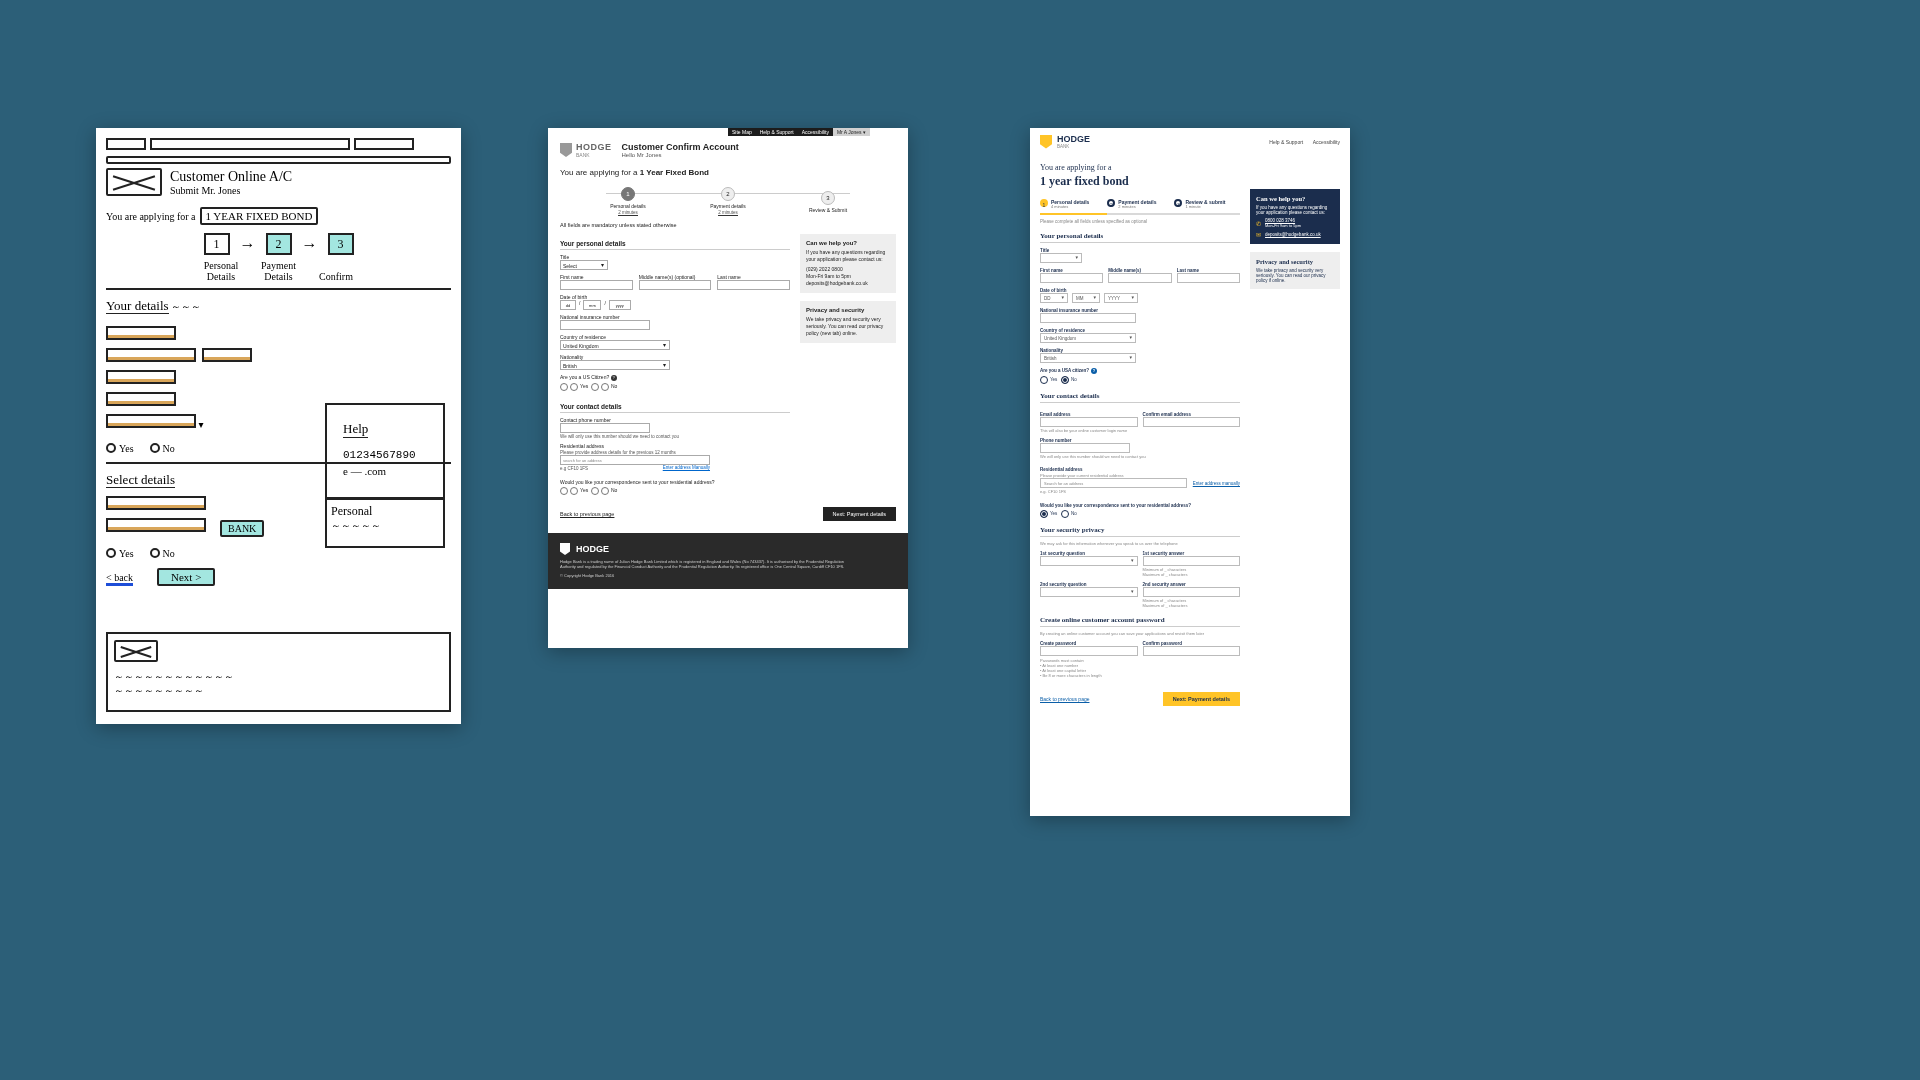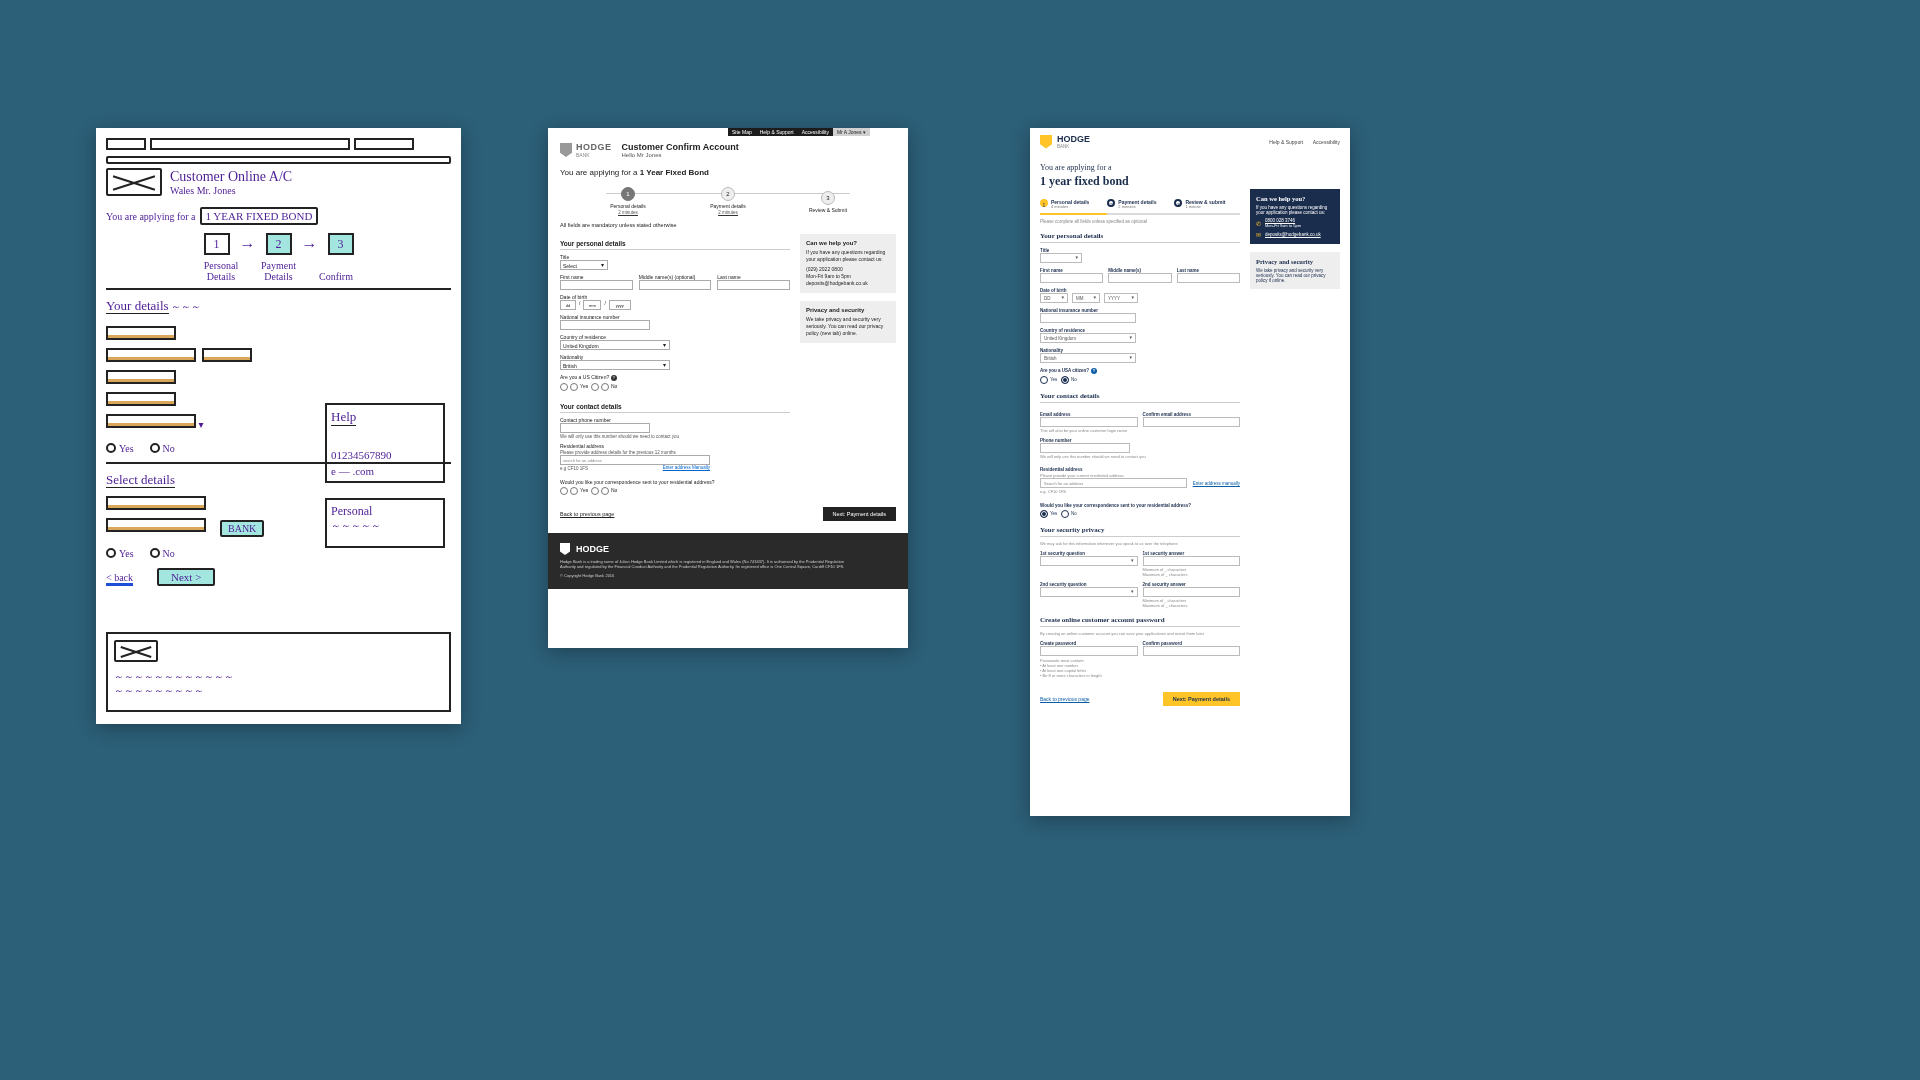--- a/index.html
+++ b/index.html
@@ -17,21 +17,21 @@
     background: #fff;
     box-shadow: 0 4px 18px rgba(0,0,0,.3);
   }
 
   
   .sketch {
     left: 96px; top: 128px;
     width: 365px; height: 596px;
     font-family: "Comic Sans MS", cursive;
     padding: 10px;
-    color: #4c1d95;
+    color: #000000;
   }
   .sketch .rough {
     border: 2px solid #222;
     border-radius: 2px;
     display: inline-block;
   }
   .sketch .row { margin: 4px 0; }
   .sketch .logo-box {
     width: 56px; height: 28px;
     position: relative;
@@ -53,22 +53,22 @@
   .sketch .radio { display:inline-block; width:10px; height:10px; border:2px solid #222; border-radius:50%; margin-right:3px; vertical-align:middle;}
   .sketch h1 { font-size:14px; font-weight:normal; }
   .sketch .step-box {
     width:26px; height:22px; border:2px solid #222; display:inline-block; text-align:center; line-height:18px;
     font-size:12px;
   }
   .sketch .arrow { display:inline-block; margin:0 6px; font-size:16px;}
   .sketch .small { font-size:10px; }
   .sketch .divider { border-top:2px solid #222; margin:6px 0;}
   .sketch .help-box {
-    position:absolute; right:16px; top:275px; width:120px; height:80px;
-    border:2px solid #222; padding:4px; font-size:11px;
+    position:absolute; right:16px; top:275px; width:120px; height:96px;
+    border:2px solid #222; padding:16px; font-size:11px;
   }
   .sketch .priv-box {
     position:absolute; right:16px; top:370px; width:120px; height:50px;
     border:2px solid #222; padding:4px; font-size:11px;
   }
   .sketch .footer-box {
     position:absolute; left:10px; right:10px; bottom:12px; height:80px;
     border:2px solid #222; padding:6px;
   }
 
@@ -190,21 +190,21 @@
   <div style="display:flex; gap:4px; margin-bottom:6px;">
     <span class="tab" style="width:40px;"></span>
     <span class="tab" style="width:200px;"></span>
     <span class="tab" style="width:60px;"></span>
   </div>
   <div class="row bar" style="height:8px;"></div>
   <div class="row" style="display:flex; gap:8px; align-items:center; margin-top:4px;">
     <span class="rough logo-box"></span>
     <div>
       <h1>Customer Online A/C</h1>
-      <div class="small">Wales Mr. Jones</div>
+      <div class="small">Submit Mr. Jones</div>
     </div>
   </div>
   <div class="row" style="margin-top:10px;">
     <span class="small">You are applying for a</span>
     <span class="rough" style="padding:1px 4px; font-size:11px;">1 YEAR FIXED BOND</span>
   </div>
   <div class="row" style="text-align:center; margin-top:8px;">
     <span class="step-box">1</span>
     <span class="arrow">→</span>
     <span class="step-box teal">2</span>
@@ -240,21 +240,21 @@
     &nbsp;&nbsp;
     <span class="radio"></span><span class="small">No</span>
   </div>
   <div class="row" style="margin-top:6px;">
     <span class="small" style="border-bottom:3px solid #1d4ed8;">&lt; back</span>
     <span class="rough teal" style="padding:1px 12px; font-size:11px; margin-left:20px;">Next  &gt;</span>
   </div>
 
   <div class="help-box">
     <div style="font-size:13px; border-bottom:1px solid #222; display:inline-block;">Help</div>
-    <div style="margin-top:23px;">01234567890</div>
+    <div style="margin-top:11px;font-family:Liberation Mono, monospace;">01234567890</div>
     <div style="margin-top:4px;">e — .com</div>
   </div>
   <div class="priv-box">
     <div style="font-size:12px;">Personal</div>
     <div class="small">～～～～～</div>
   </div>
 
   <div class="footer-box">
     <span class="rough logo-box" style="width:44px;height:22px;"></span>
     <div class="small" style="margin-top:4px;">～～～～～～～～～～～～</div>

